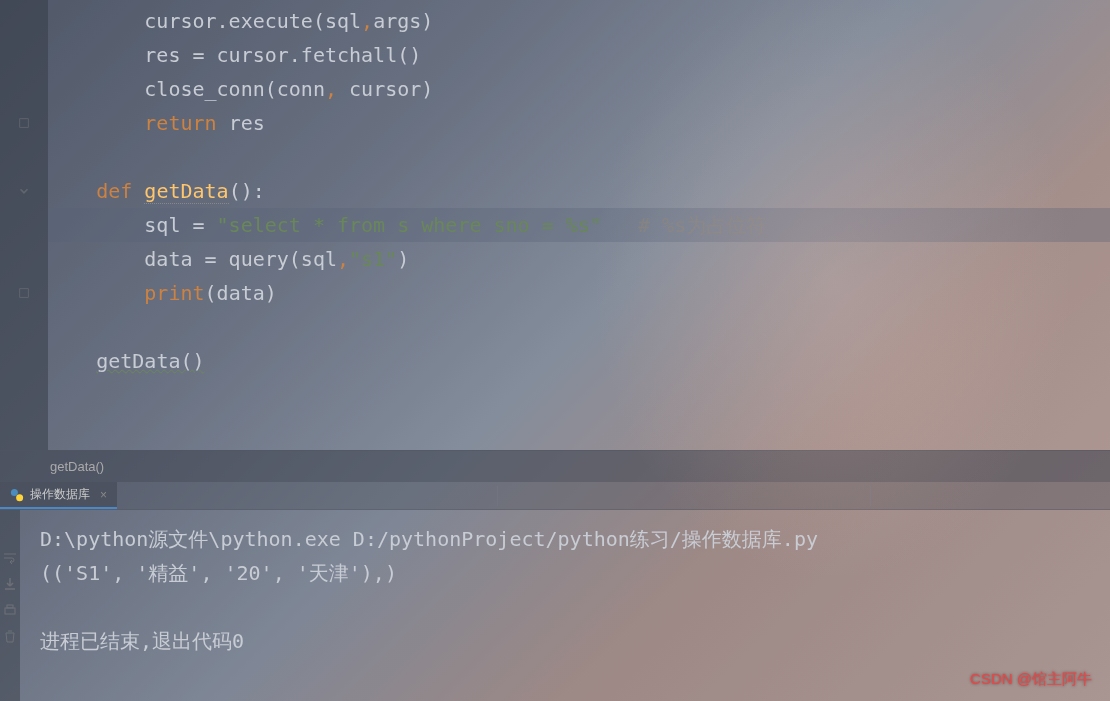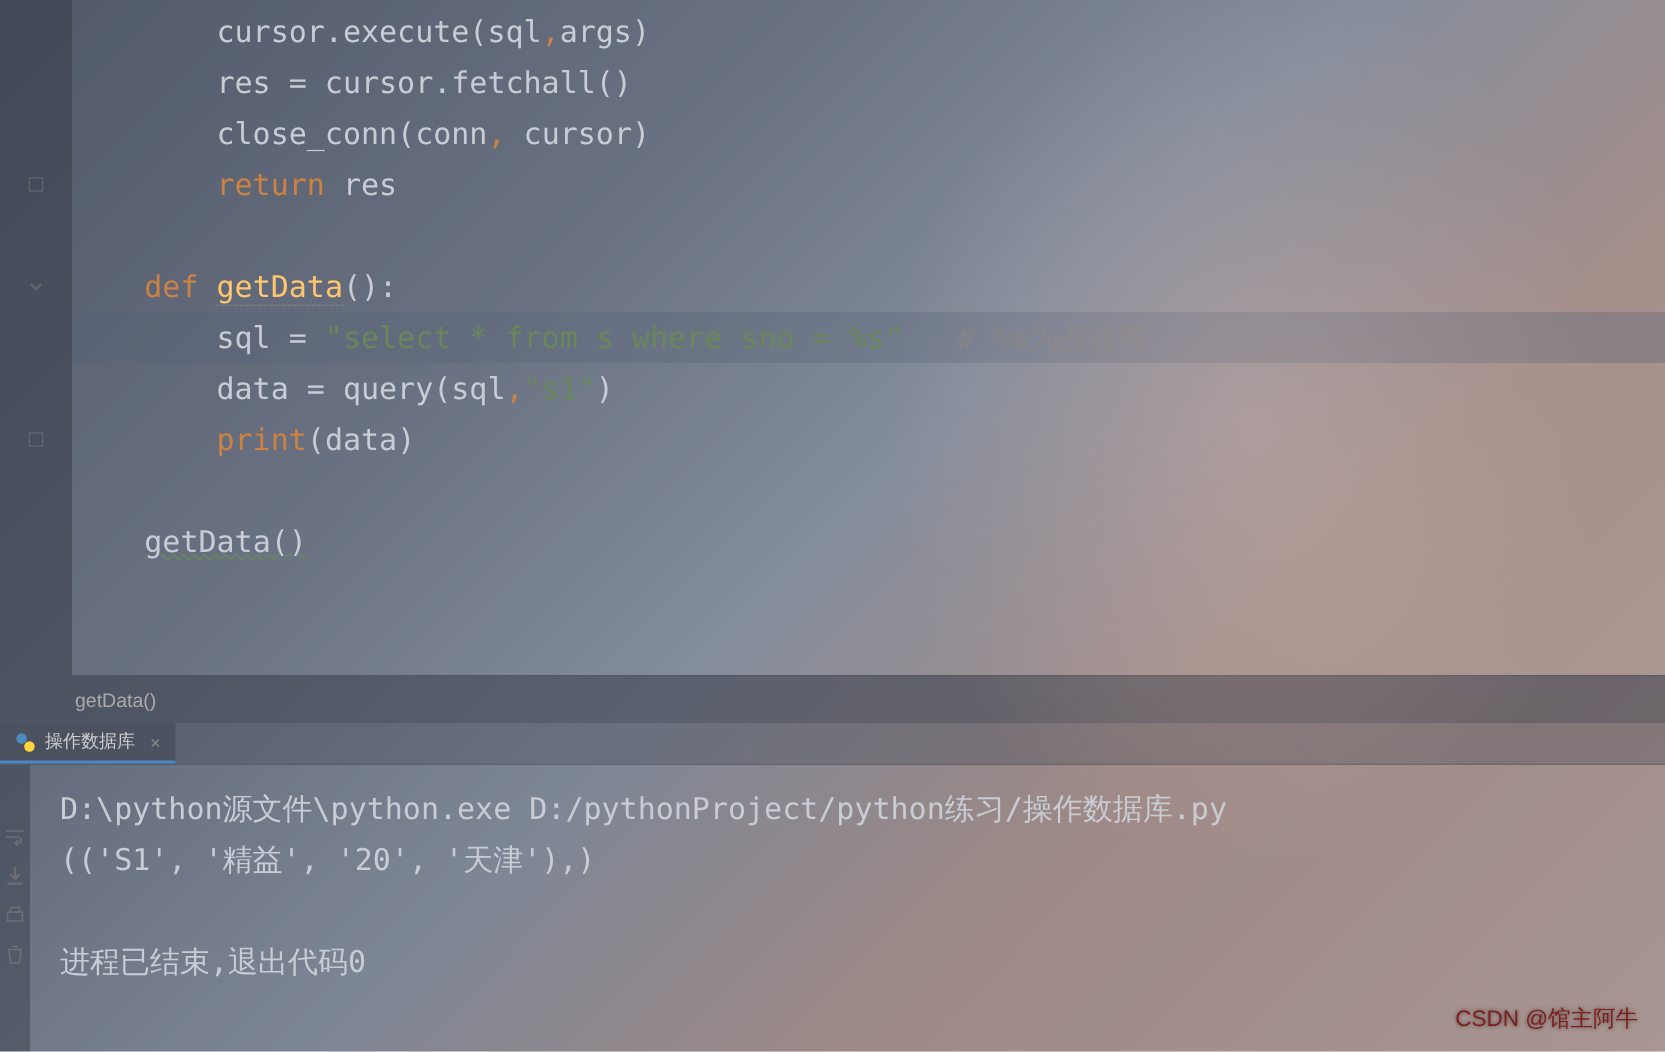--- a/index.html
+++ b/index.html
@@ -104,21 +104,21 @@
   line-height: 34px;
   color: #c8ccd4;
   white-space: pre;
   background: rgba(40,45,55,0.25);
 }
 .watermark {
   position: absolute;
   bottom: 12px;
   right: 18px;
   font-size: 15px;
-  color: #7f1d1d;
+  color: #ef4444;
   font-family: sans-serif;
   text-shadow: 0 0 3px rgba(0,0,0,0.5);
 }
 .bg-overlay {
   position: absolute;
   inset: 0;
   pointer-events: none;
   background: radial-gradient(ellipse 400px 500px at 75% 40%, rgba(220,190,180,0.3) 0%, transparent 60%);
 }
 </style>

